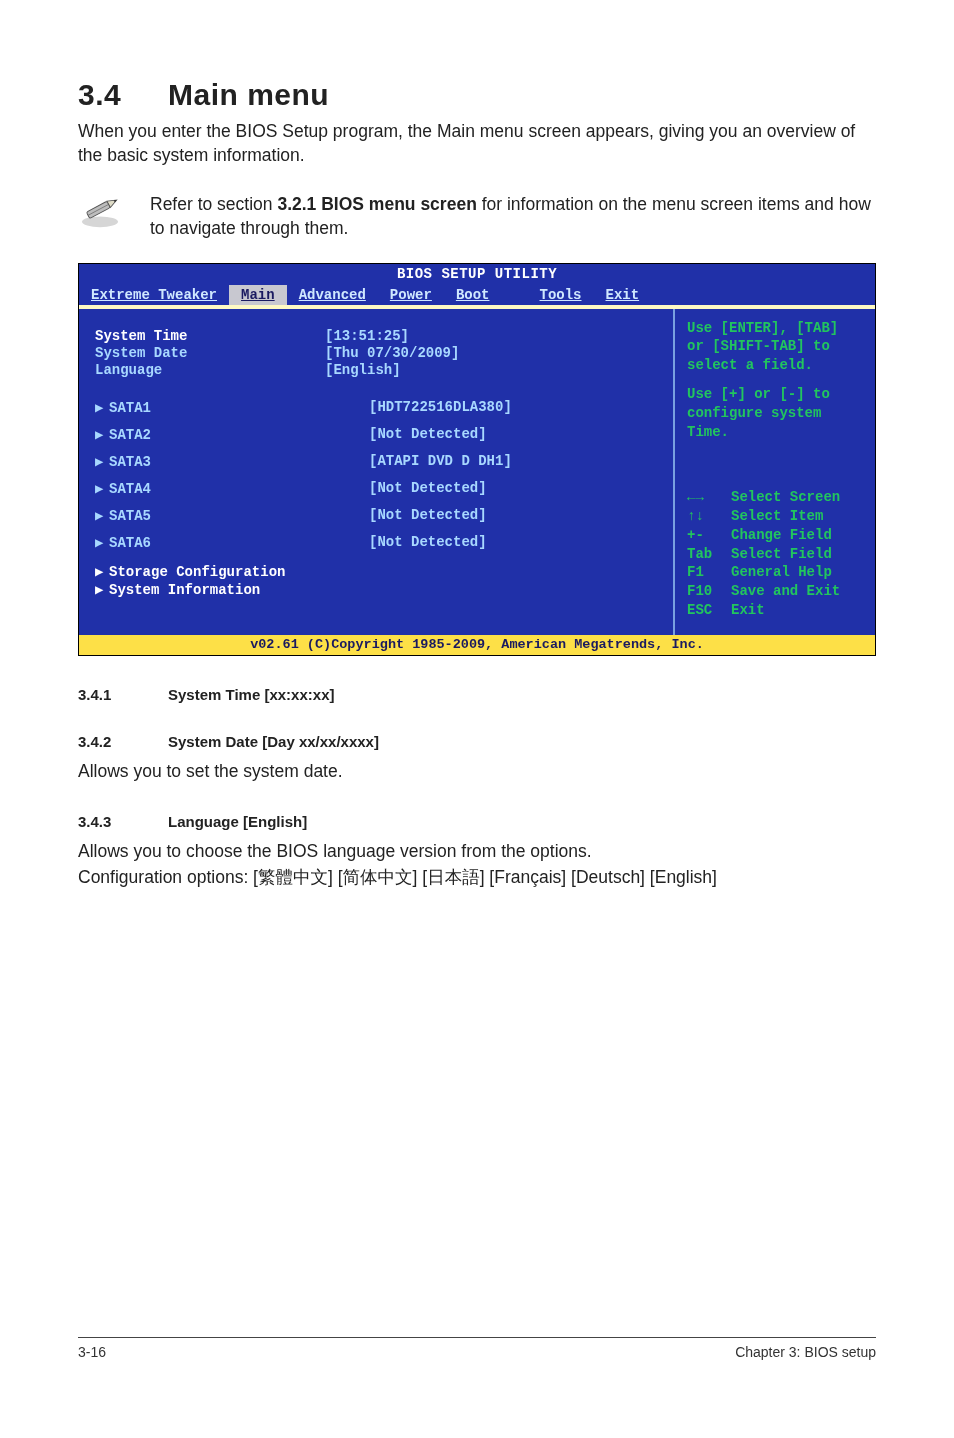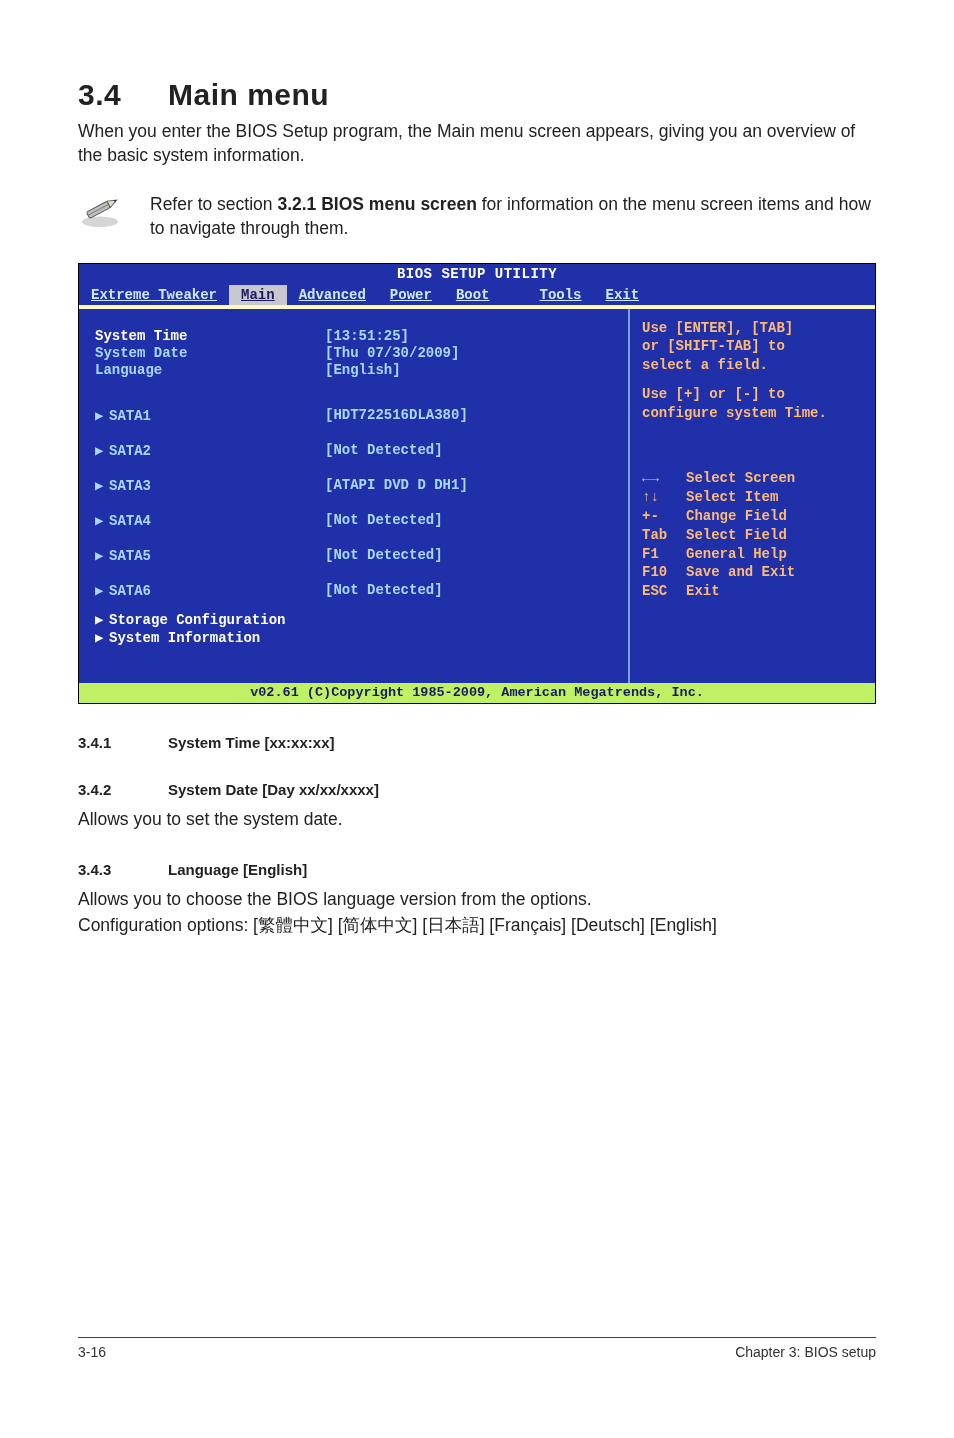--- a/index.html
+++ b/index.html
@@ -17,39 +17,39 @@
 
   
   .bios { width: 100%; border: 1px solid #000; font-family: "Courier New", monospace; font-size: 14px; color: #a8d8ff; background: #2030a8; }
   .bios-titlebar { background: #2030a8; color: #fff; text-align: center; font-weight: bold; padding: 2px 0; border-bottom: 1px solid #2030a8; letter-spacing: 0.5px; }
   .bios-menubar { display: flex; background: #2030a8; font-weight: bold; }
   .bios-menubar .mtab { padding: 2px 12px; white-space: pre; color: #d0e8ff; text-decoration: underline; }
   .bios-menubar .mtab.active { background: #c8c8d0; color: #1a1a60; }
 
   .bios-body { display: flex; border-top: 4px solid #fef9c3; }
   .bios-left { flex: 1.55; padding: 12px 10px 16px 16px; border-right: 2px solid #7aa0e0; }
-  .bios-right { width: 245px; padding: 10px 10px 12px 12px; font-weight: bold; color: #fdba74; }
+  .bios-right { width: 200px; padding: 10px 10px 12px 12px; font-weight: bold; color: #22c55e; }
 
   .bl-row { display: flex; margin: 1px 0; }
   .bl-label { width: 230px; color: #a8d8ff; font-weight: bold; white-space: pre; }
   .bl-val { color: #a8d8ff; font-weight: bold; white-space: pre; }
   .bl-row.sel .bl-label, .bl-row.hl .bl-label { color: #fff; }
   .bl-row .tri { display:inline-block; width: 14px; color: #a8d8ff; font-weight: bold; }
   .bl-row.hl .tri { color: #fff; }
-  .bl-row.sub { margin-top: 18px; }
+  .bl-row.sub { margin-top: 10px; gap: 44px; }
   .spacer6 { height: 6px; }
   .spacer10 { height: 10px; }
 
   .help-block { margin-bottom: 16px; line-height: 1.35; }
   .keys { line-height: 1.35; }
   .keys .krow { display:flex; }
   .keys .k { width: 44px; white-space: pre; }
   .keys .d { flex:1; }
 
-  .bios-footer { background: #bef264; color: #1a1a60; text-align: center; font-weight: bold; padding: 2px 0 3px 0; font-size: 13.5px; }
+  .bios-footer { background: #fde047; color: #1a1a60; text-align: center; font-weight: bold; padding: 2px 0 3px 0; font-size: 13.5px; }
 
   
   h2.sub { font-size: 15px; font-weight: bold; margin: 30px 0 10px 0; }
   h2.sub .snum { display:inline-block; width: 90px; }
 
   .footer-row { position: absolute; bottom: 38px; left: 78px; right: 78px; border-top: 1px solid #444; padding-top: 6px; display:flex; justify-content: space-between; font-size: 14px; color:#333; }
 
   .bold { font-weight: bold; }
 </style>
 </head>

